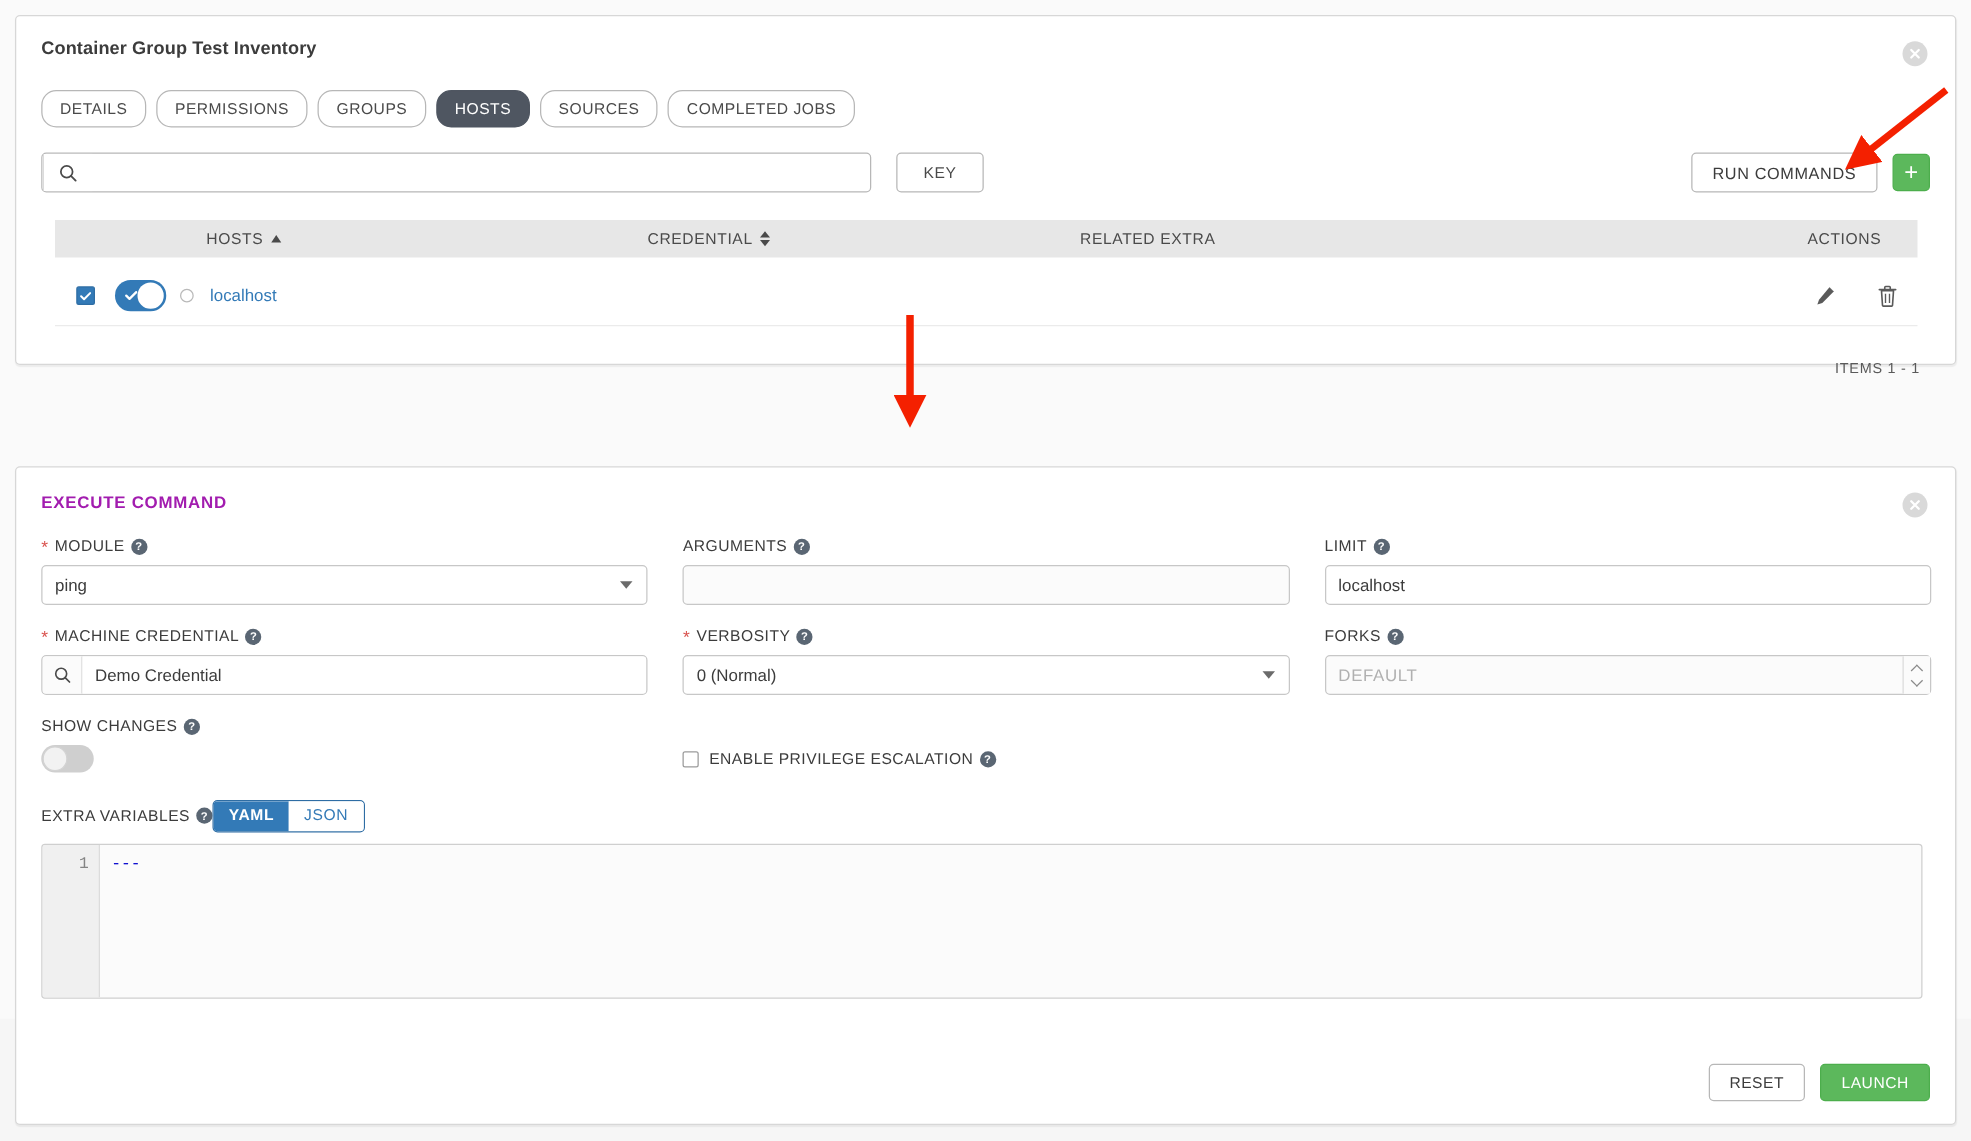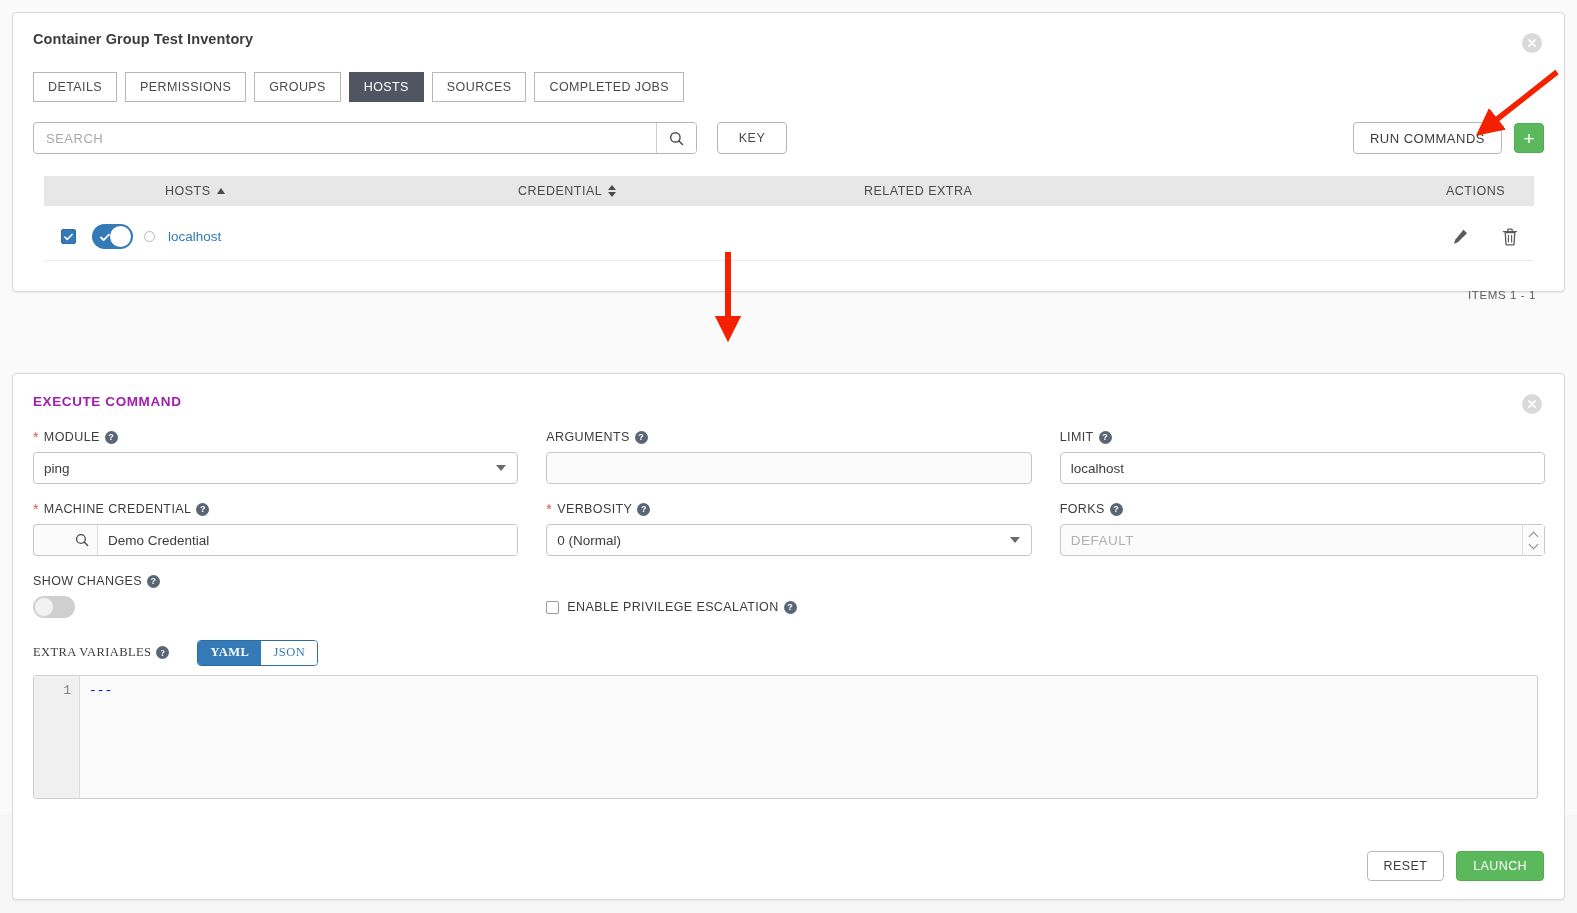--- a/index.html
+++ b/index.html
@@ -40,21 +40,21 @@
     font-size: 14.5px; font-weight: bold; color: #3c3c3c;
     letter-spacing: 0.1px;
   }
 
   .tabs { position: absolute; left: 20px; top: 59px; display: flex; gap: 8px; }
   .tab {
     height: 30px;
     padding: 0 14px;
     display: flex; align-items: center; justify-content: center;
     border: 1px solid #b7b7b7;
-    border-radius: 0;
+    border-radius: 12px;
     background: #ffffff;
     color: #4a4a4a;
     font-size: 12.5px;
     letter-spacing: 0.4px;
     cursor: pointer;
     white-space: nowrap;
   }
   .tab.active {
     background: #4f5661;
     border-color: #4f5661;
@@ -203,21 +203,21 @@
     font-size: 13.5px; color: #3c3c3c; cursor: pointer;
   }
   .caret {
     position: absolute; right: 11px;
     width: 0; height: 0;
     border-left: 5px solid transparent; border-right: 5px solid transparent;
     border-top: 6px solid #6b6b6b;
   }
   .lookup {
     display: flex; align-items: center; width: 100%; height: 32px;
-    border: 1px solid #c7c7c7; border-radius: 4px; background: #fbfbfb; overflow: hidden; padding-left: 32px;
+    border: 1px solid #c7c7c7; border-radius: 4px; background: #fbfbfb; overflow: hidden;
   }
   .lookup-icon {
     width: 32px; height: 100%;
     display: flex; align-items: center; justify-content: center;
     border-right: 1px solid #dcdcdc; background: #fbfbfb;
     cursor: pointer; flex: none;
   }
   .lookup input {
     flex: 1; height: 100%; border: 0; outline: 0; padding: 0 10px;
     font-size: 13.5px; color: #3c3c3c; background: #fff;
@@ -248,21 +248,21 @@
     width: 20px; height: 20px; border-radius: 50%;
     background: #f2f2f2; border: 1px solid #d3d3d3;
   }
   .cb-line { display: flex; align-items: center; gap: 8px; }
   .cb {
     width: 13px; height: 13px; border: 1px solid #9b9b9b;
     border-radius: 2px; background: #fff; cursor: pointer; flex: none;
   }
 
   
-  .ev-head { display: flex; align-items: center; gap: 28px; margin-bottom: 9px; font-family: Liberation Serif, serif; }
+  .ev-head { display: flex; align-items: center; gap: 0; margin-bottom: 9px; }
   .ev-label { font-size: 12.5px; display: flex; align-items: center; gap: 5px; letter-spacing: 0.4px; }
   .seg { display: flex; border-radius: 4px; overflow: hidden; border: 1px solid #2e6da4; }
   .seg div {
     padding: 4px 12px; font-size: 12.5px; cursor: pointer;
     letter-spacing: 0.5px; line-height: 1.25;
   }
   .seg .on { background: #337ab7; color: #fff; font-weight: bold; }
   .seg .off { background: #fff; color: #337ab7; }
   .editor {
     width: 1505px; height: 124px;
@@ -314,21 +314,20 @@
       <div class="tab">DETAILS</div>
       <div class="tab">PERMISSIONS</div>
       <div class="tab">GROUPS</div>
       <div class="tab active">HOSTS</div>
       <div class="tab">SOURCES</div>
       <div class="tab">COMPLETED JOBS</div>
     </div>
 
     <div class="search-row">
       <div class="search-box">
-        <input placeholder="SEARCH" style="">
         <div class="search-btn">
           <svg width="15" height="15" viewBox="0 0 16 16">
             <circle cx="6.8" cy="6.8" r="5" fill="none" stroke="#4a4a4a" stroke-width="1.5"></circle>
             <path d="M10.4 10.4 L14.4 14.4" stroke="#4a4a4a" stroke-width="1.6" stroke-linecap="round"></path>
           </svg>
         </div>
       </div>
       <div class="key-btn">KEY</div>
     </div>
 

